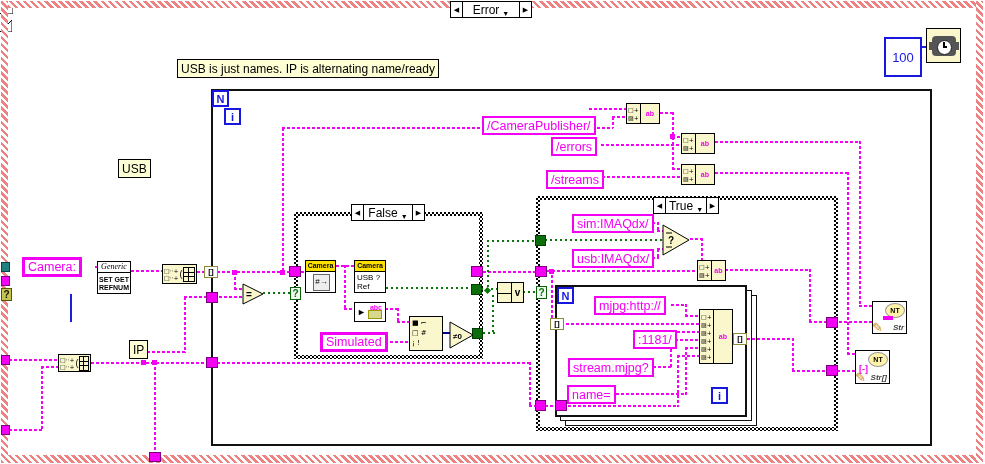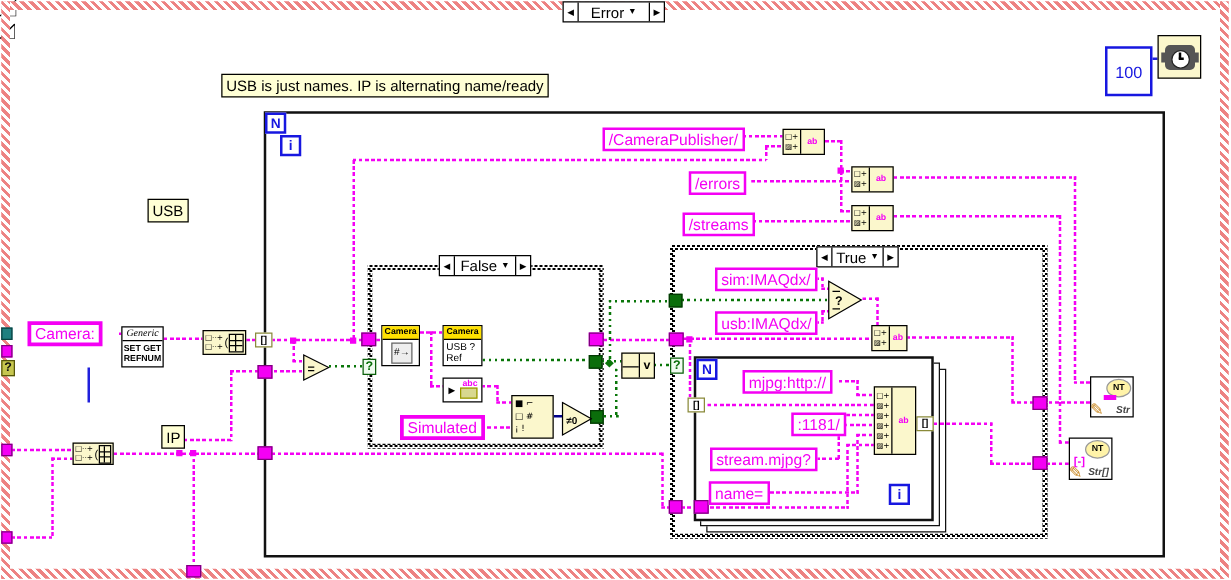--- a/index.html
+++ b/index.html
@@ -24,21 +24,21 @@
   .qolive{position:absolute;border:1px solid #55550a;background:#c6c64f;color:#111;font-weight:bold;font-size:10px;line-height:12px;text-align:center;box-sizing:border-box}
   .jp{position:absolute;width:5px;height:5px;background:#F400F4}
   .jg{position:absolute;width:5px;height:5px;background:#097609;transform:rotate(45deg)}
   .sc{position:absolute;display:flex;align-items:center;background:#fff;border:2px solid #F400F4;color:#F400F4;font-size:12.5px;padding:0 3px;white-space:nowrap;height:19px;box-sizing:border-box}
   .sc3{border-width:3px}
   .lbl{position:absolute;display:flex;align-items:center;background:#FFFFD5;border:1px solid #000;color:#000;font-size:12px;padding:0 3px;white-space:nowrap;height:19px;box-sizing:border-box}
   .selector{position:absolute;display:flex;align-items:stretch;background:#fff;border:1px solid #000;box-sizing:border-box;height:17px}
   .selector .arr{width:11px;display:flex;align-items:center;justify-content:center;font-size:7px}
   .selector .larr{border-right:1px solid #000}
   .selector .rarr{border-left:1px solid #000}
-  .selector .val{flex:1;display:flex;align-items:center;justify-content:center;gap:3px;padding:0 2px;font-size:12px;white-space:nowrap}
+  .selector .val{flex:1;display:flex;align-items:flex-end;justify-content:center;gap:3px;padding:0 2px;font-size:12px;white-space:nowrap}
   .selector .drop{font-size:7px}
   .nblue{position:absolute;width:17px;height:17px;box-sizing:border-box;border:2px solid #1717E0;background:#fff;color:#1717E0;font-weight:bold;font-size:11px;display:flex;align-items:center;justify-content:center}
   .node{position:absolute;background:#FBF7CC;border:1px solid #000;box-sizing:border-box}
   .wnode{position:absolute;background:#fff;border:1px solid #000;box-sizing:border-box}
   .cc{display:flex;height:100%}
   .cc .rows{display:flex;flex-direction:column;justify-content:center;padding:0 1px;border-right:1px solid #000;font-size:6px;line-height:8px;color:#000;font-family:"DejaVu Sans",sans-serif;white-space:nowrap}
   .cc .gl{flex:1;display:flex;align-items:center;justify-content:center;font-size:7px;font-weight:bold;color:#F400F4}
   .ba{display:flex;height:100%;align-items:center}
   .ba .rows{display:flex;flex-direction:column;justify-content:center;font-size:6px;line-height:7px;padding:0 1px;font-family:"DejaVu Sans",sans-serif;white-space:nowrap}
   .ba .paren{font-size:9px}
@@ -289,21 +289,21 @@
     <div class="ba">
         <span class="rows">
           <span>□··+</span>
           <span>□··+</span>
         </span>
         <span class="paren">(</span>
         <span class="grid"></span>
       </div>
   </div>
 
-  <div class="sc" style="left:482px;top:102px">/CameraPublisher/</div>
+  <div class="sc" style="left:482px;top:116px">/CameraPublisher/</div>
   <div class="sc" style="left:551px;top:137px">/errors</div>
   <div class="sc" style="left:546px;top:170px">/streams</div>
   <div class="node" style="left:626px;top:103px;width:34px;height:21px">
     <div class="cc">
         <span class="rows">
           <span>□+</span>
           <span>▨+</span>
         </span>
         <span class="gl">ab</span>
       </div>

